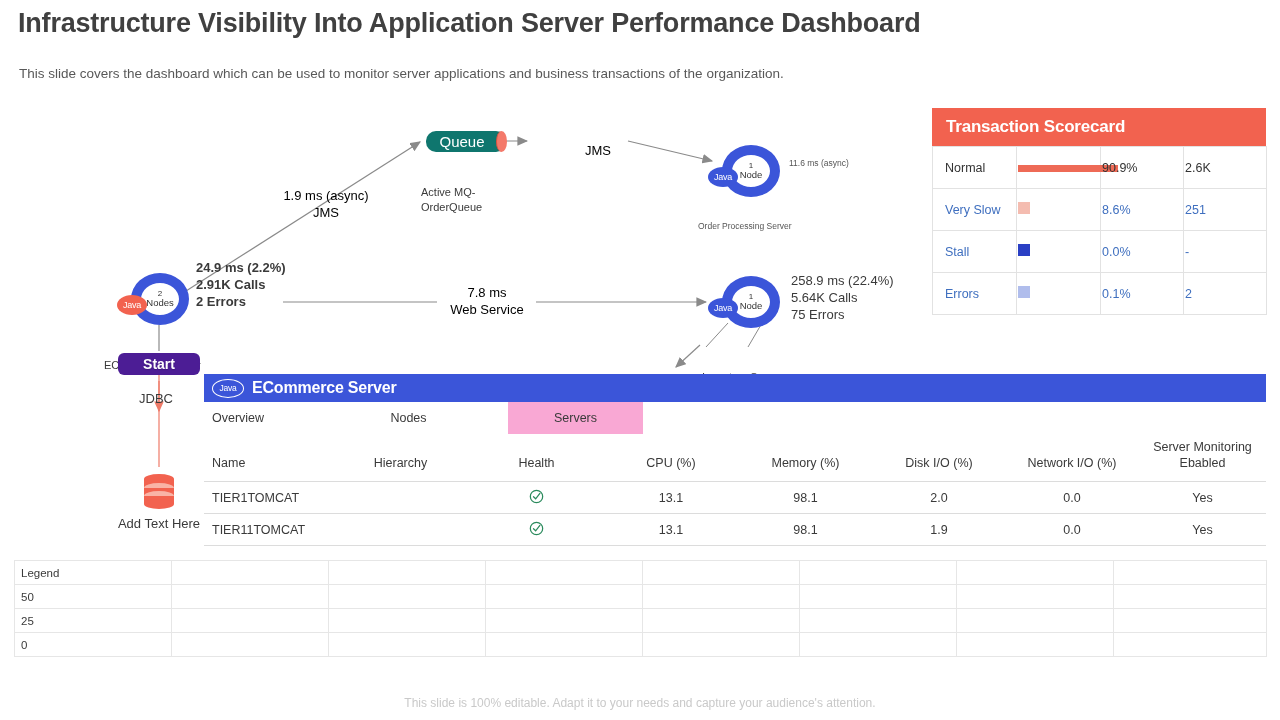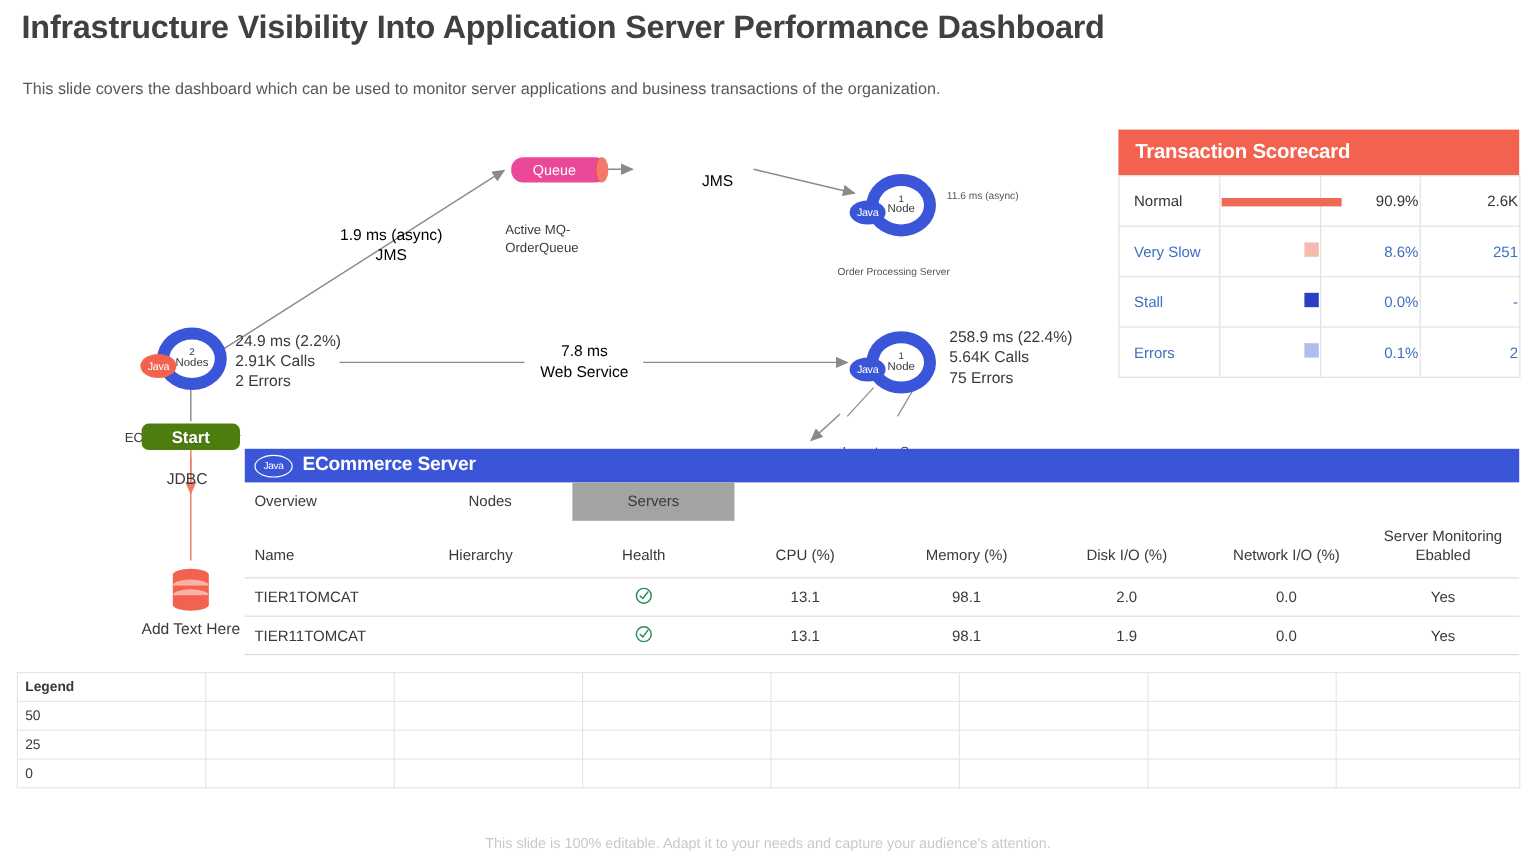--- a/index.html
+++ b/index.html
@@ -47,51 +47,51 @@
   }
   .node-caption.small{font-size:8.5px;color:#555;}
 
   .metrics{position:absolute;font-size:13px;color:#3a3a3a;line-height:1.32;white-space:nowrap;}
   .edge-label{position:absolute;font-size:13px;color:#000000;text-align:center;line-height:1.3;white-space:nowrap;}
   .edge-label.tiny{font-size:8.5px;color:#555;}
 
   
   .queue{
     position:absolute;width:80px;height:21px;border-radius:10px;
-    background:#ec4899;color:#ffffff;font-size:12px;
+    background:#0f766e;color:#ffffff;font-size:15px;
     display:flex;align-items:center;justify-content:center;
     padding-right:8px;box-sizing:border-box;
   }
   .queue:after{
     content:"";position:absolute;right:-1px;top:0;width:11px;height:21px;
     border-radius:50%;background:#f4796a;border-left:1px solid #d9533f;
     box-sizing:border-box;
   }
 
   
   .start{
     position:absolute;width:82px;height:22px;border-radius:6px;
-    background:#4d7c0f;color:#ffffff;font-size:14px;font-weight:bold;
+    background:#4c1d95;color:#ffffff;font-size:14px;font-weight:bold;
     display:flex;align-items:center;justify-content:center;
     text-shadow:0 1px 1px rgba(0,0,0,.18);
   }
   .jdbc{position:absolute;font-size:13px;color:#3a3a3a;}
   .db-icon{position:absolute;width:34px;height:38px;}
   .addtext{position:absolute;font-size:13px;color:#3a3a3a;text-align:center;line-height:1.25;width:90px;}
 
   
   .scorecard{position:absolute;left:932px;top:108px;width:334px;}
   .sc-head{
     background:#f2624f;color:#ffffff;font-size:17px;font-weight:bold;
     padding:9px 0 9px 14px;letter-spacing:-.2px;
   }
   table.sc{border-collapse:collapse;width:100%;table-layout:fixed;}
   table.sc td{
     border:1px solid #e2e2e2;height:39px;font-size:12.5px;
-    text-align:right;color:#3f6fbf;
+    text-align:left;color:#3f6fbf;
   }
   table.sc td.lbl{text-align:left;padding-left:12px;}
   table.sc tr:first-child td{color:#333333;}
   .sw{display:inline-block;width:12px;height:12px;}
   .bar{display:inline-block;width:100px;height:7px;background:#ee6a56;vertical-align:middle;}
 
   
   .panel{position:absolute;left:204px;top:374px;width:1062px;}
   .panel-head{
     background:#3b55d9;height:28px;display:flex;align-items:center;
@@ -104,21 +104,21 @@
   }
   .panel-head .pt{font-size:16px;font-weight:bold;letter-spacing:-.2px;}
 
   .tabs{display:flex;height:32px;align-items:stretch;}
   .tab{
     font-size:12.5px;color:#3a3a3a;display:flex;align-items:center;
     justify-content:center;
   }
   .tab.t1{width:128px;justify-content:flex-start;padding-left:8px;}
   .tab.t2{width:137px;}
-  .tab.t3{width:135px;background:#a3a3a3;}
+  .tab.t3{width:135px;background:#f9a8d4;margin-left:31px;}
 
   table.srv{border-collapse:collapse;width:100%;table-layout:fixed;}
   table.srv th{
     font-size:12.5px;font-weight:normal;color:#3a3a3a;
     padding:6px 0 10px 0;text-align:center;vertical-align:bottom;line-height:1.25;
   }
   table.srv th.left{text-align:left;padding-left:8px;}
   table.srv td{
     font-size:12.5px;color:#3a3a3a;height:29px;text-align:center;
     border-top:1px solid #dcdcdc;
@@ -126,21 +126,21 @@
   table.srv td.left{text-align:left;padding-left:8px;}
   table.srv tbody tr:last-child td{border-bottom:1px solid #dcdcdc;}
 
   
   .legend{position:absolute;left:14px;top:560px;width:1252px;}
   table.lg{border-collapse:collapse;width:100%;table-layout:fixed;}
   table.lg td{
     border:1px solid #e6e6e6;height:23px;font-size:11.5px;color:#3a3a3a;
     padding:0 6px;vertical-align:middle;
   }
-  table.lg td.hd{font-weight:bold;margin-left:29px;}
+  table.lg td.hd{font-weight:normal;margin-left:29px;}
   .lg-row2{display:flex;}
   .lg-row2 span:first-child{width:62px;}
 
   .footer{
     position:absolute;left:0;top:696px;width:1280px;text-align:center;
     font-size:12px;color:#c9c9c9;
   }
 </style>
 </head>
 <body>
@@ -183,21 +183,21 @@
 
     <div class="node" style="left:131px;top:178px;">
       <div class="ring">
         <span class="n-count">2</span>
         <span class="n-lbl">Nodes</span>
       </div>
       <div class="java-badge coral">Java</div>
     </div>
     <div class="node-caption" style="left:104px;top:240px;">ECommerce Server</div>
 
-    <div class="metrics" style="left:196px;top:180px;">
+    <div class="metrics" style="left:196px;top:164px;font-weight:bold;">
       <div>24.9 ms (2.2%)</div>
       <div>2.91K Calls</div>
       <div>2 Errors</div>
     </div>
 
     <div class="edge-label" style="left:266px;top:93px;width:120px;">
       <div>1.9 ms (async)</div>
       <div>JMS</div>
     </div>
 

